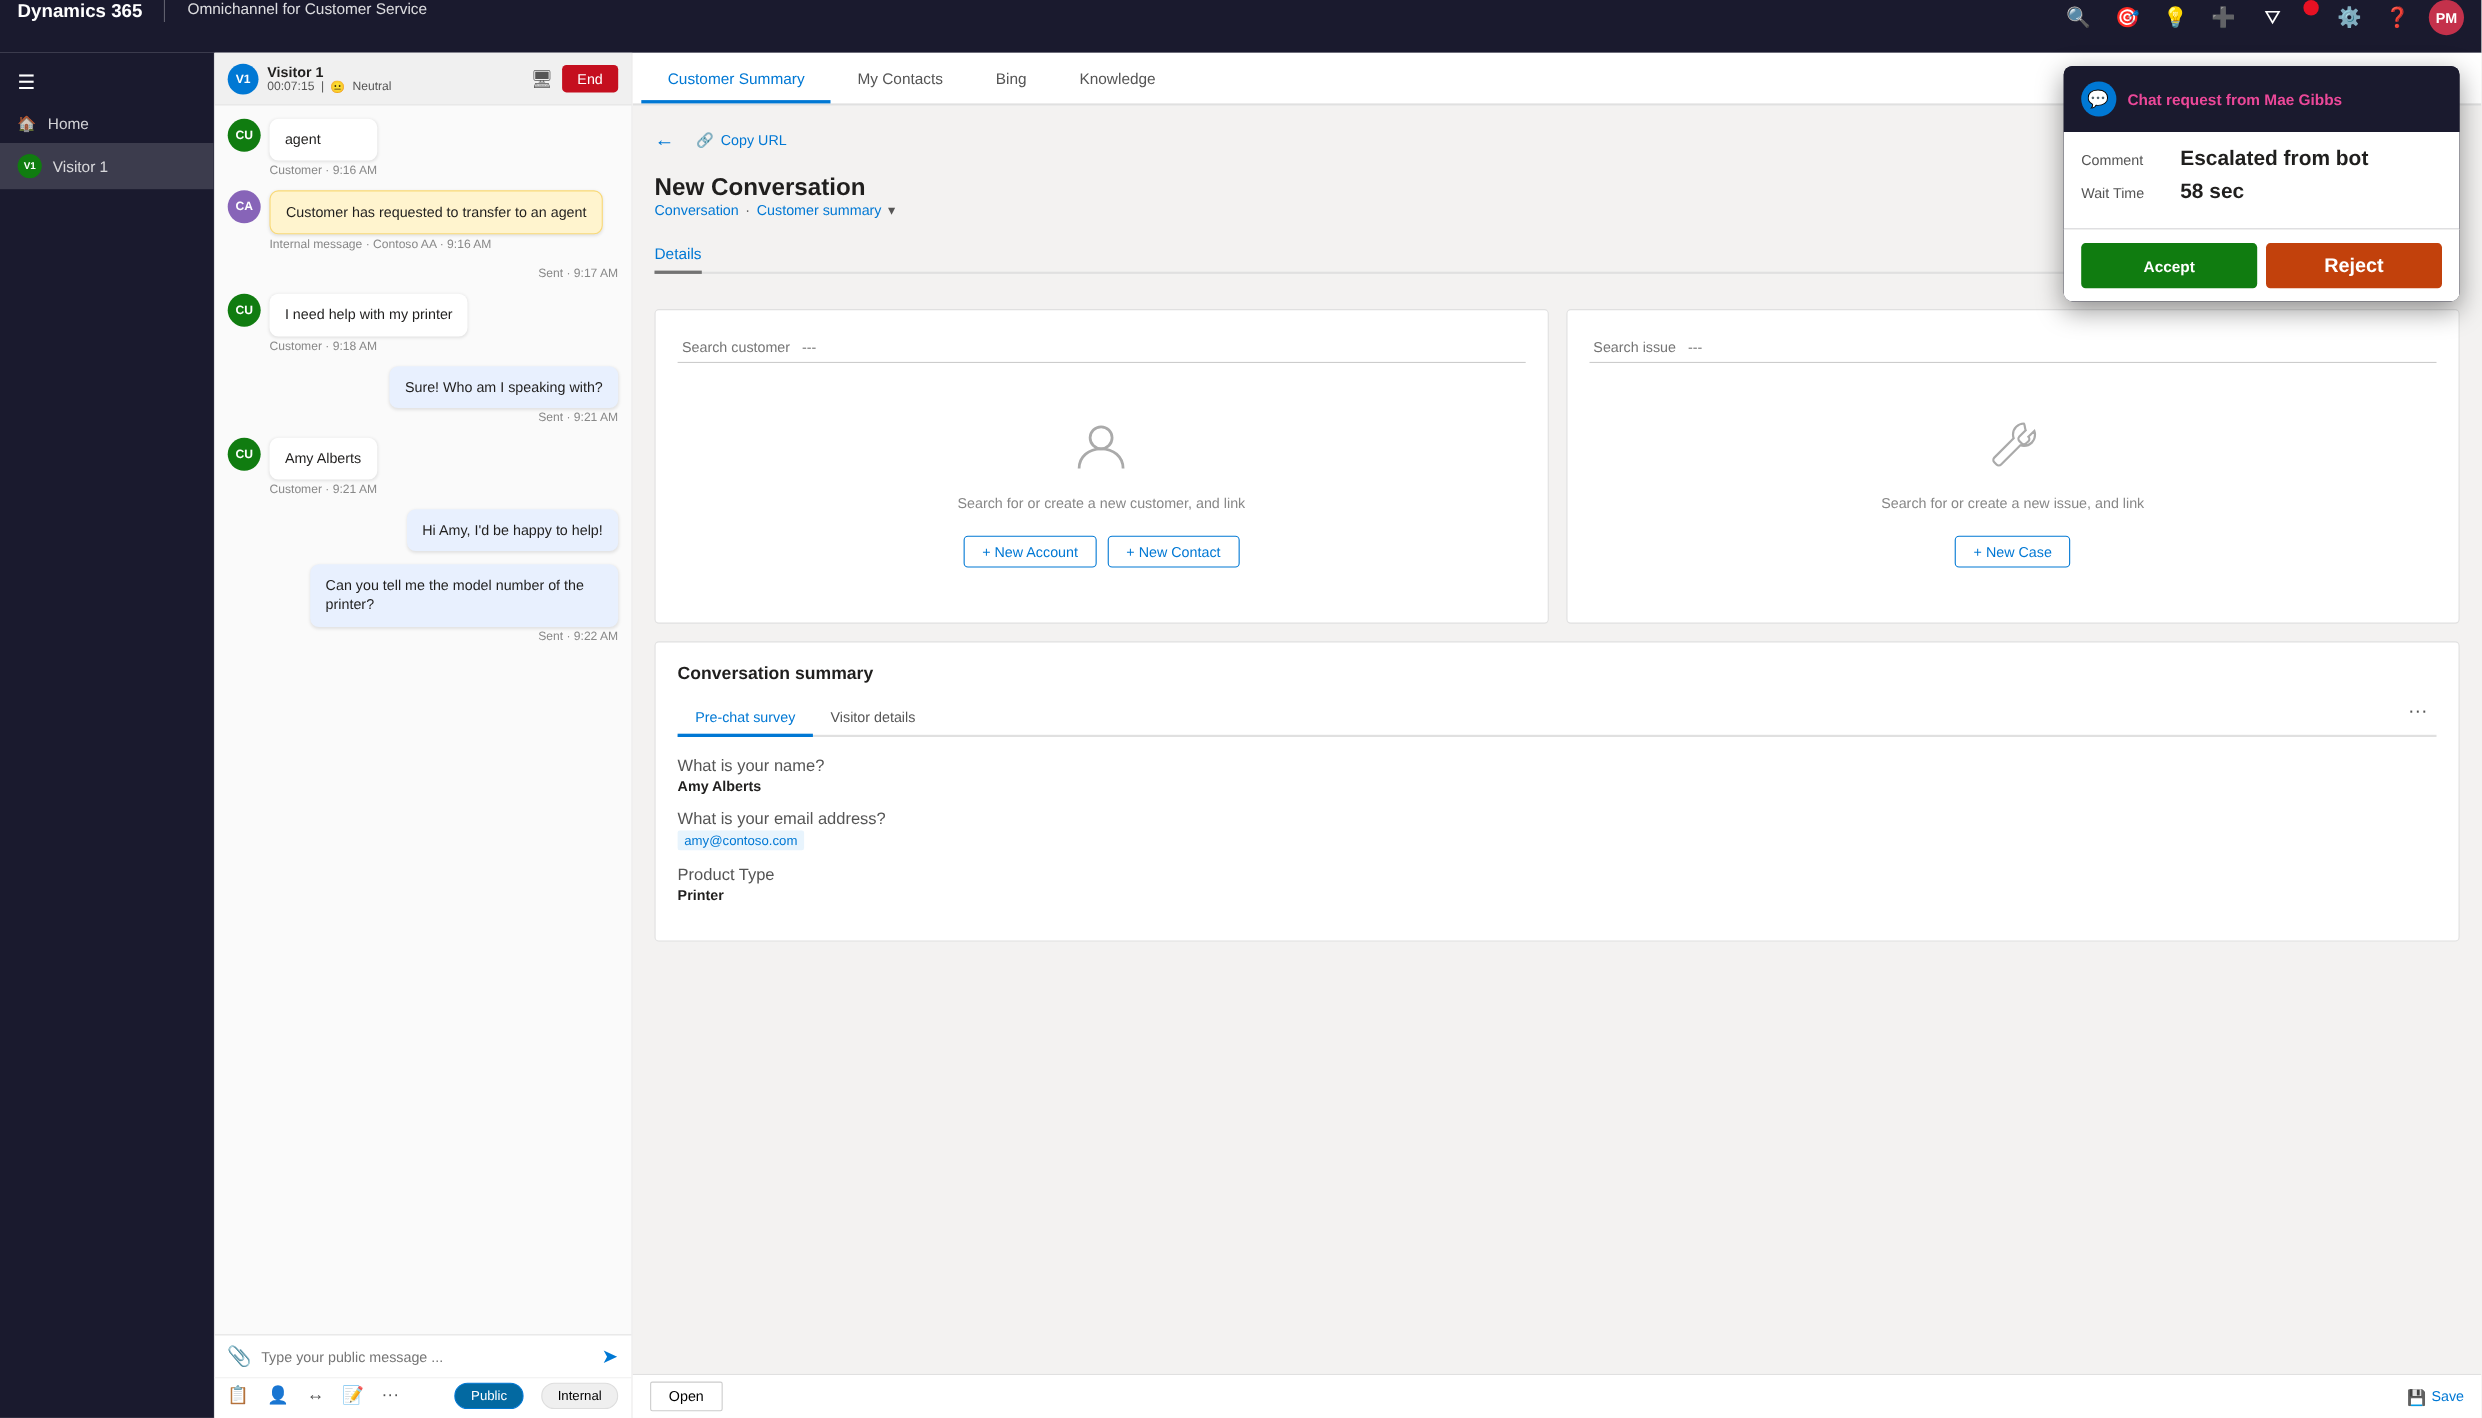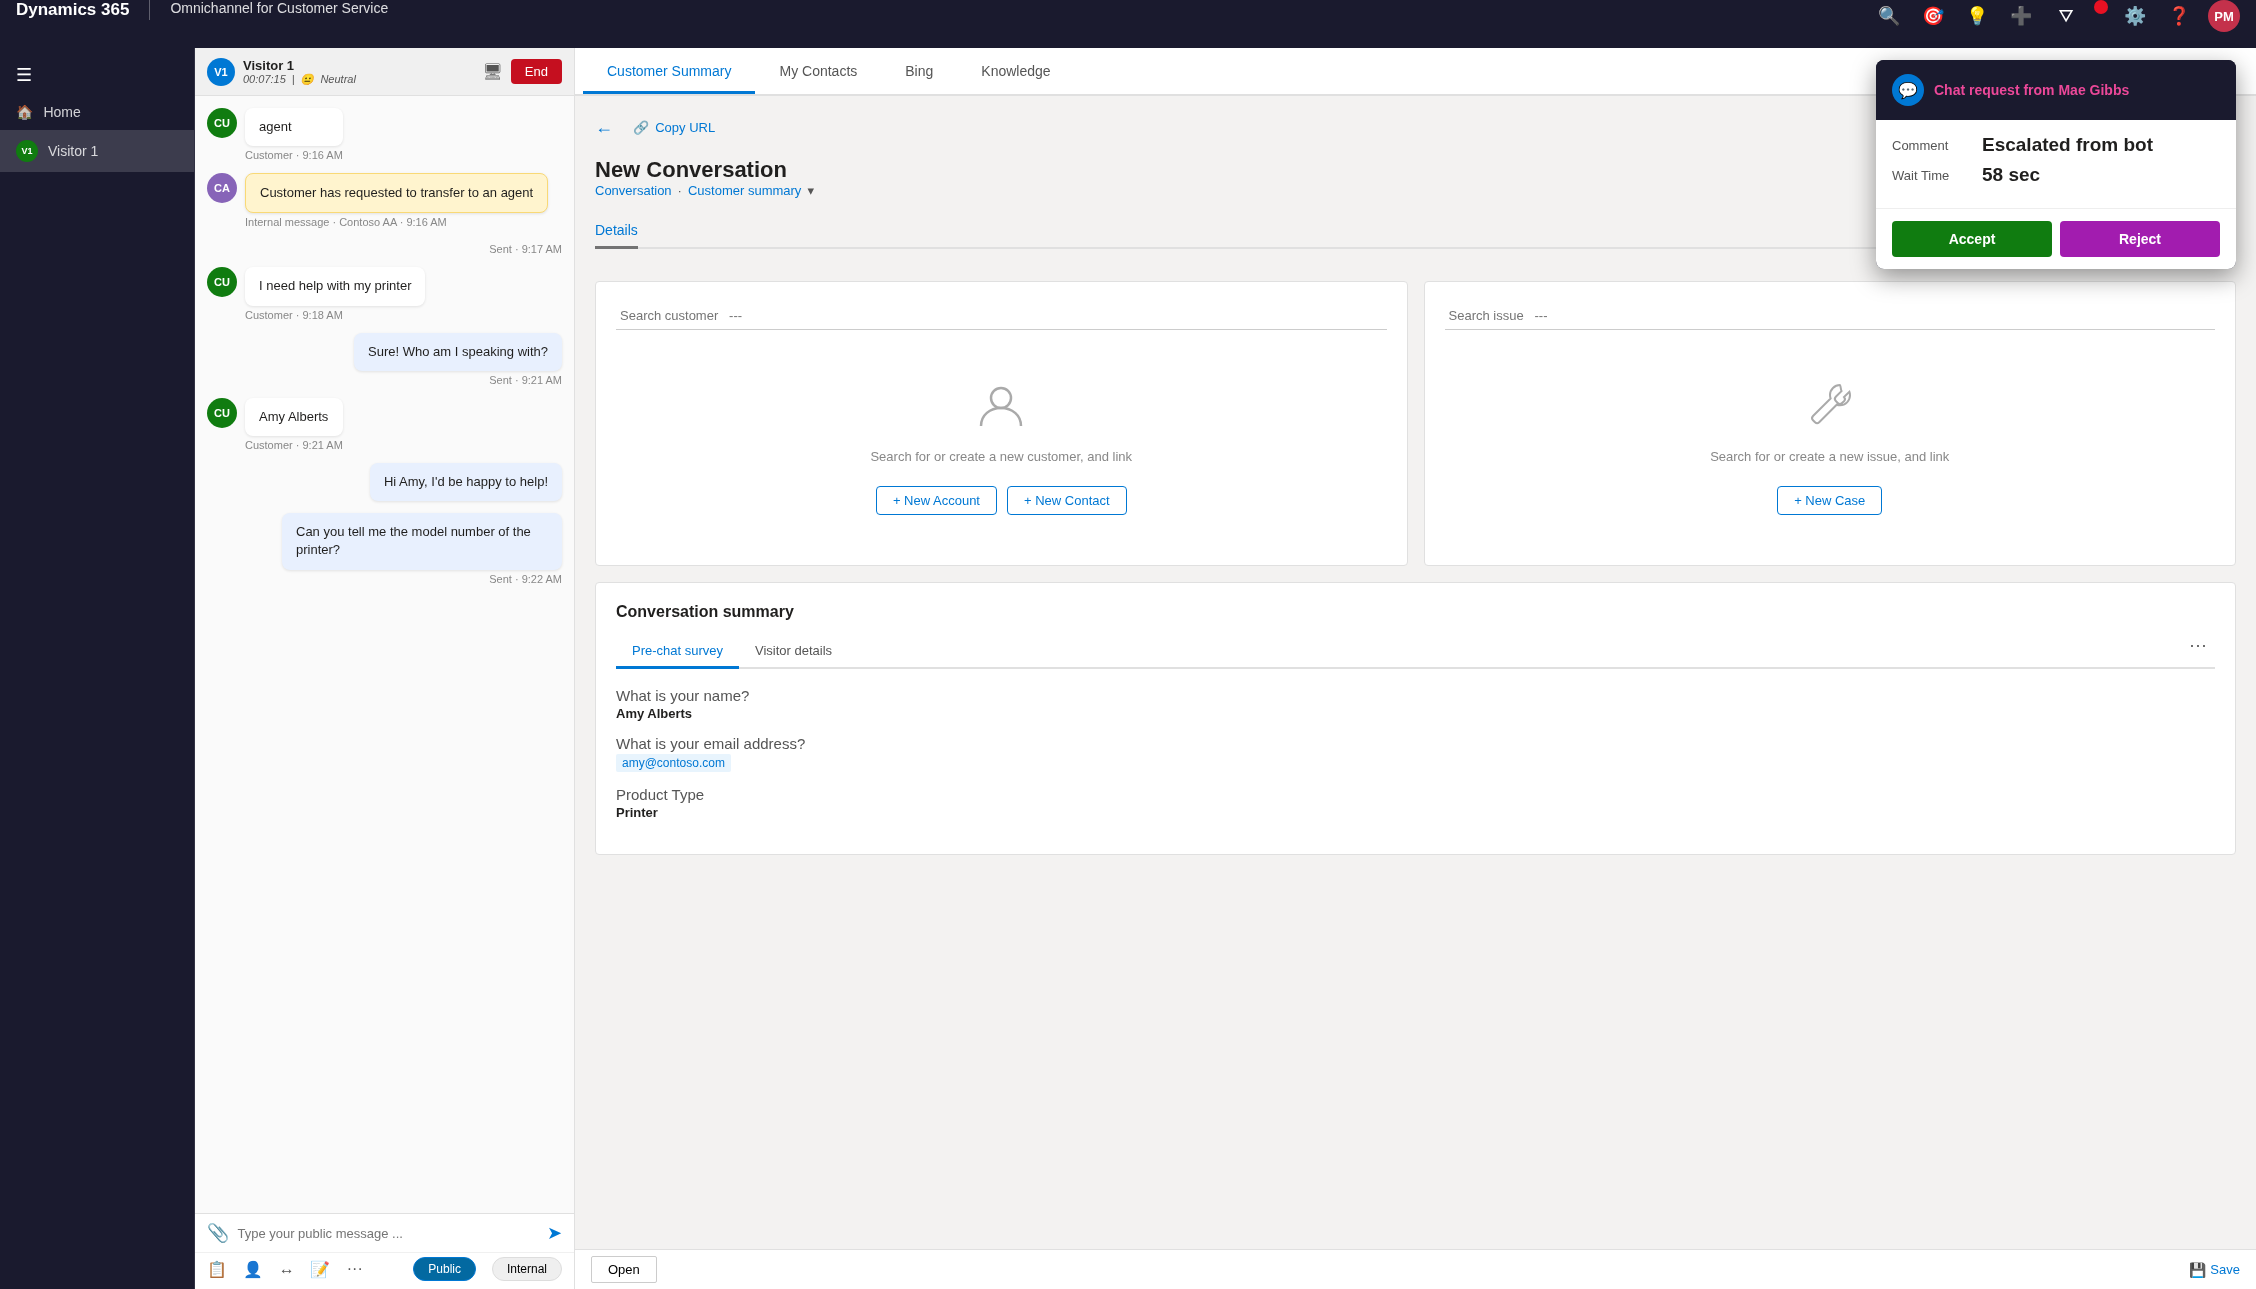--- a/index.html
+++ b/index.html
@@ -470,26 +470,26 @@
       color: white;
       border: none;
       border-radius: 4px;
       padding: 10px;
       font-size: 14px;
       font-weight: 600;
       cursor: pointer;
     }
     .notif-reject {
       flex: 1;
-      background: #a21caf;
+      background: #c2410c;
       color: white;
       border: none;
       border-radius: 4px;
       padding: 10px;
-      font-size: 14px;
+      font-size: 18px;
       font-weight: 600;
       cursor: pointer;
     }
 
     
     .content-area::-webkit-scrollbar { width: 6px; }
     .content-area::-webkit-scrollbar-track { background: #f0f0f0; }
     .content-area::-webkit-scrollbar-thumb { background: #ccc; border-radius: 3px; }
     .conv-messages::-webkit-scrollbar { width: 4px; }
     .conv-messages::-webkit-scrollbar-thumb { background: #ccc; }
@@ -527,21 +527,21 @@
     </div>
   </div>
 
   <div class="conv-list">
 
     <div class="conv-header">
       <div class="conv-visitor-info">
         <div class="conv-visitor-avatar">V1</div>
         <div>
           <div style="font-weight:600;font-size:13px;">Visitor 1</div>
-          <div style="font-size:11px;color:#555;display:flex;align-items:center;gap:6px;font-style:italic;">
+          <div style="font-size:11px;color:#555;display:flex;align-items:center;gap:6px;">
             <span>00:07:15</span>
             <span>|</span>
             <span>😐</span>
             <span>Neutral</span>
           </div>
         </div>
       </div>
       <div style="display:flex;align-items:center;gap:8px;">
         <span style="font-size:16px;color:#555;">🖥</span>
         <button class="conv-end-btn">End</button>

